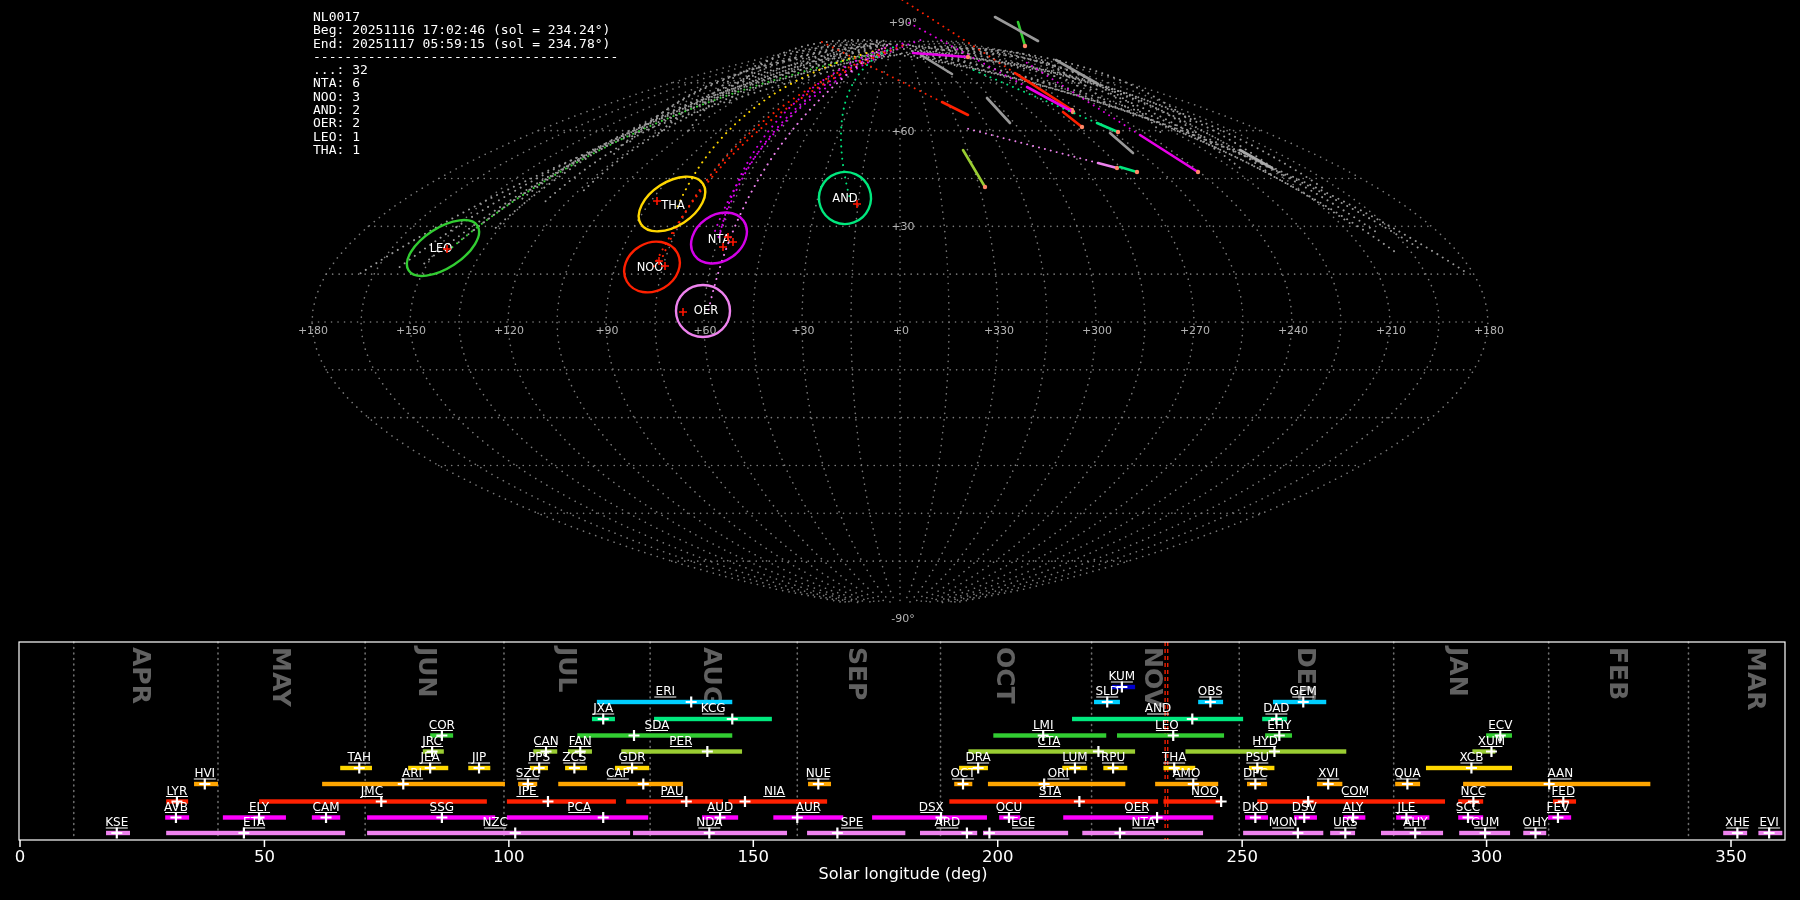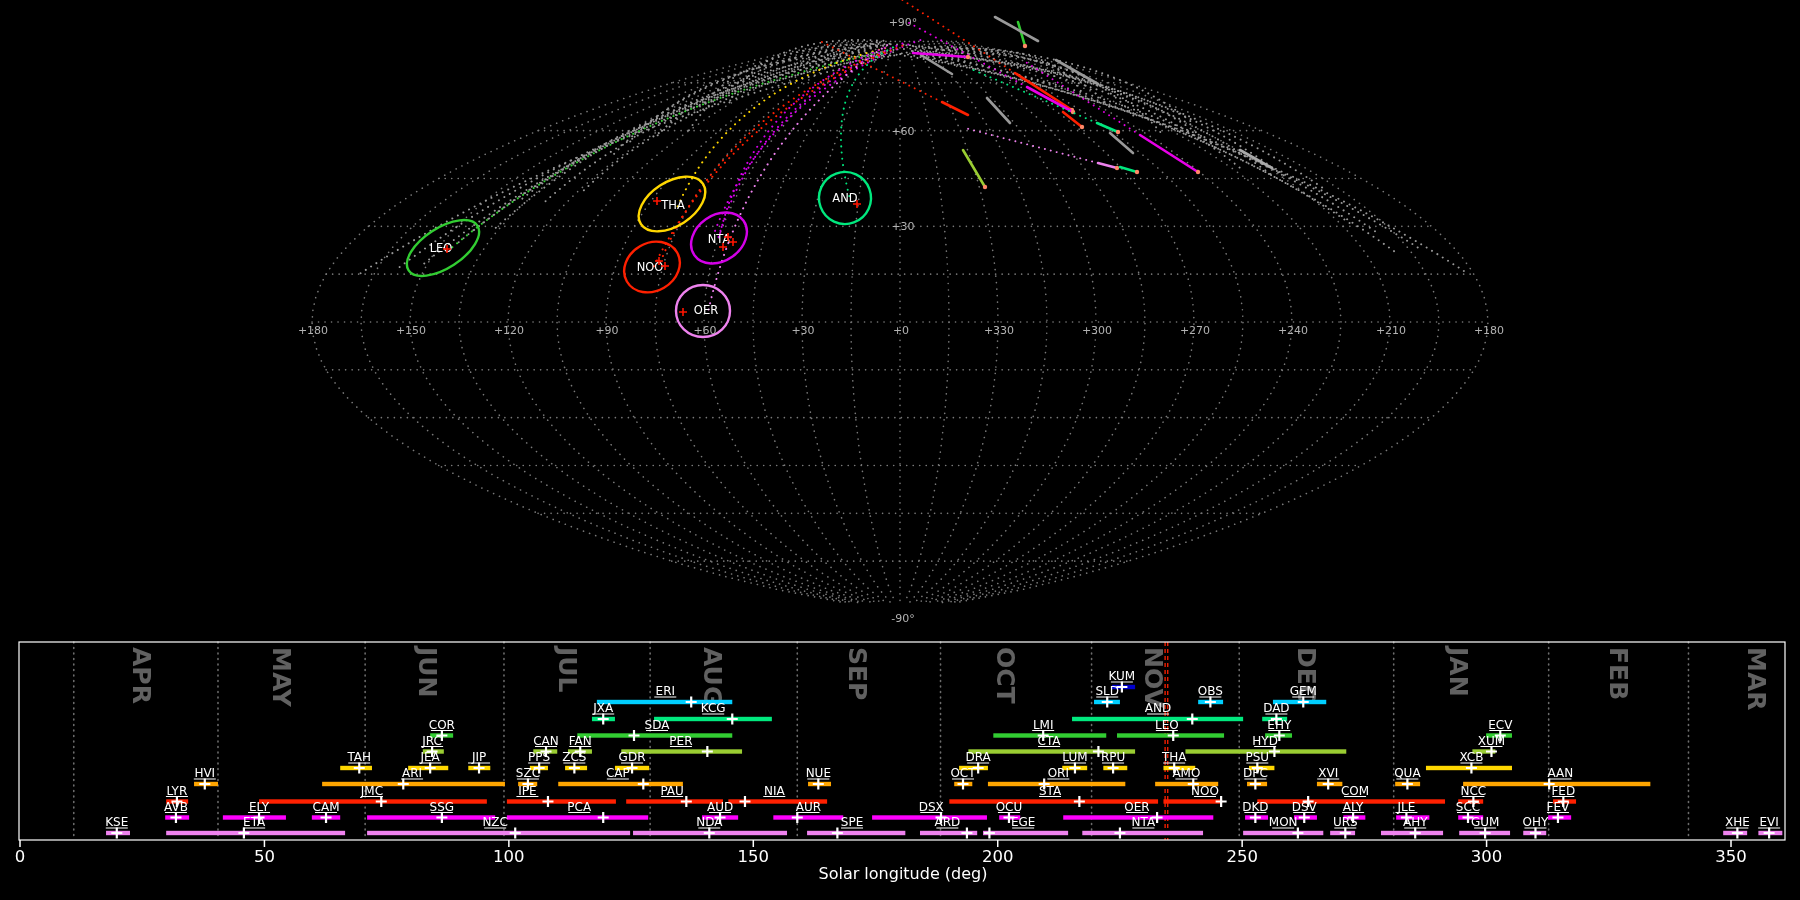--- a/index.html
+++ b/index.html
@@ -558,13 +558,24 @@
         <text x="997.72" y="862" font-size="16.5" fill="#fff" text-anchor="middle">200</text>
         <line x1="1242.15" y1="840" x2="1242.15" y2="847" stroke="#fff" stroke-width="1.5"></line>
         <text x="1242.15" y="862" font-size="16.5" fill="#fff" text-anchor="middle">250</text>
         <line x1="1486.5800000000002" y1="840" x2="1486.5800000000002" y2="847" stroke="#fff" stroke-width="1.5"></line>
         <text x="1486.5800000000002" y="862" font-size="16.5" fill="#fff" text-anchor="middle">300</text>
         <line x1="1731.01" y1="840" x2="1731.01" y2="847" stroke="#fff" stroke-width="1.5"></line>
         <text x="1731.01" y="862" font-size="16.5" fill="#fff" text-anchor="middle">350</text>
         <text x="903" y="879" font-size="16" fill="#fff" text-anchor="middle">Solar longitude (deg)</text>
       </g>
     </svg>
+  <pre id="obs-header">NL0017
+Beg: 20251116 17:02:46 (sol = 234.24°)
+End: 20251117 05:59:15 (sol = 234.78°)
+---------------------------------------
+...: 32
+NTA: 6
+NOO: 3
+AND: 2
+OER: 2
+LEO: 1
+THA: 1</pre>
 </div>
 
 </body></html>

